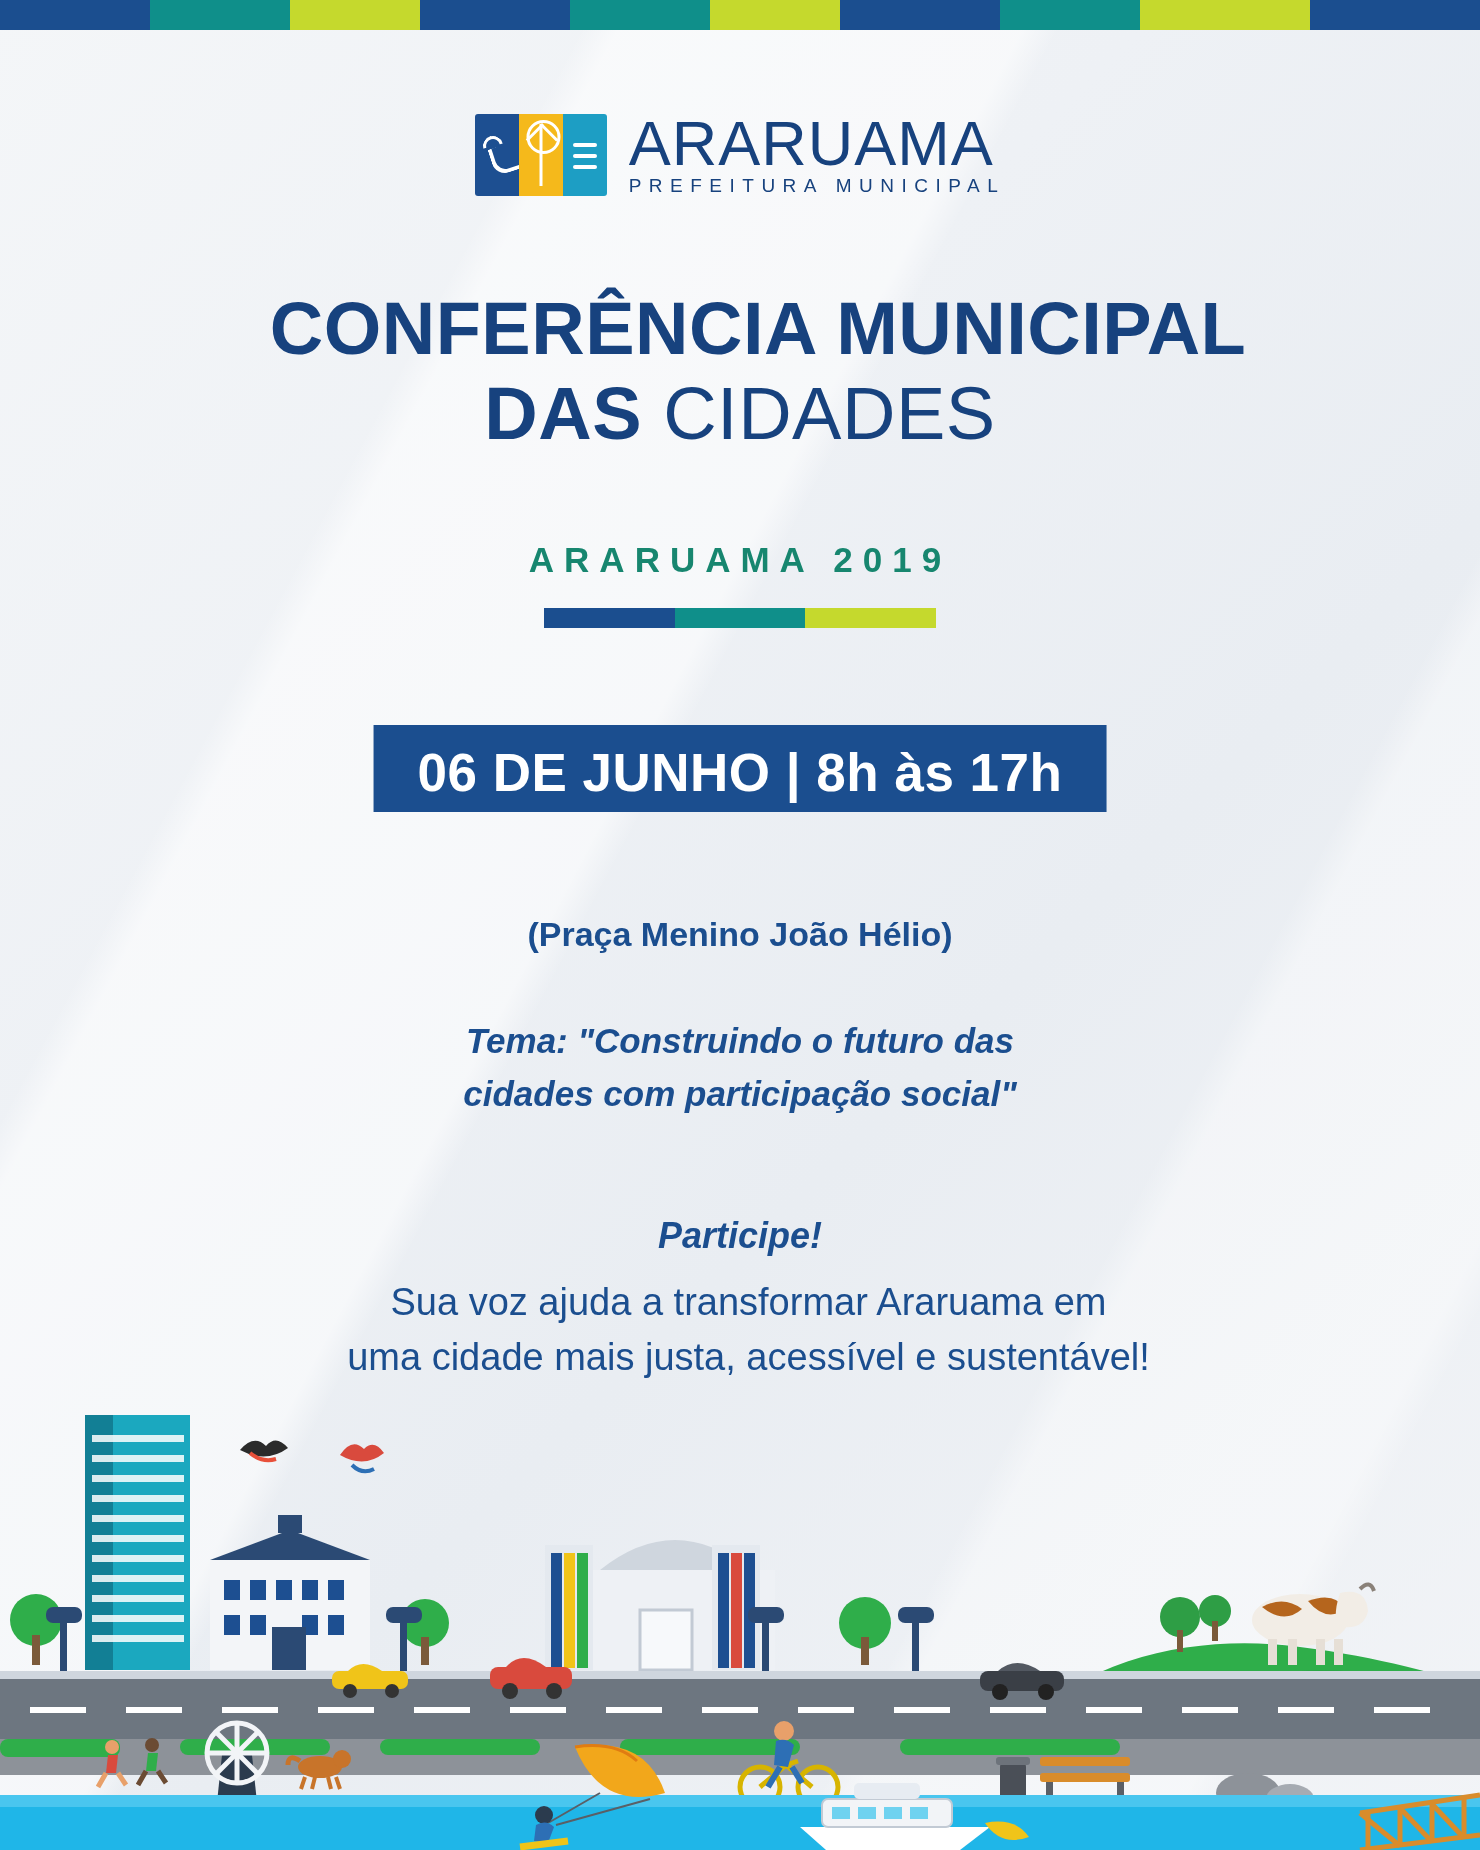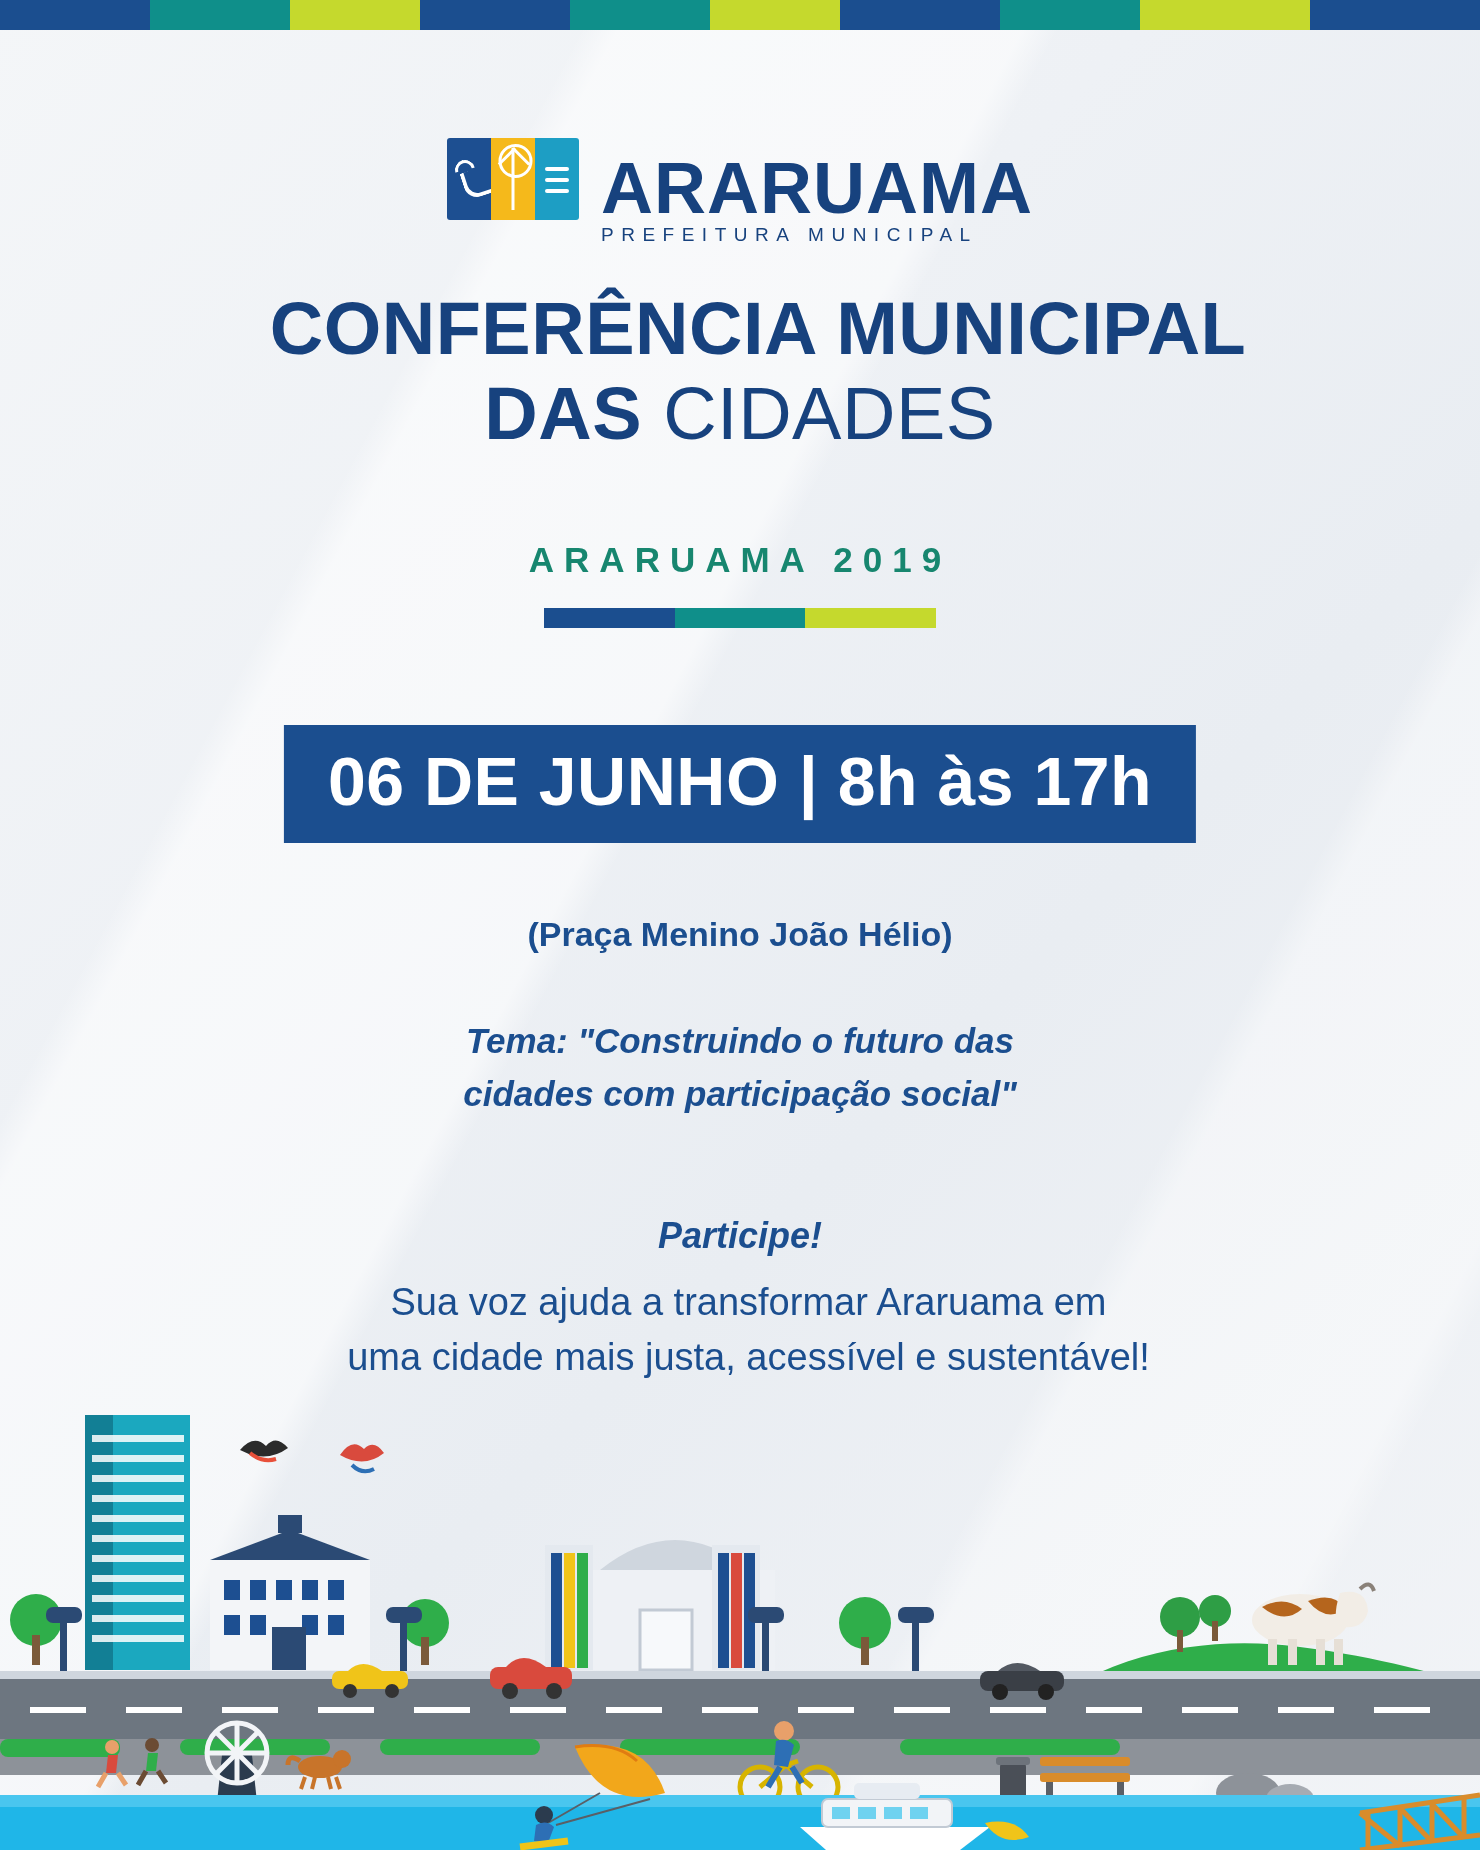--- a/index.html
+++ b/index.html
@@ -128,26 +128,25 @@
   }
   .waves i {
     display: block;
     height: 4px;
     margin: 7px 10px;
     background: #fff;
     border-radius: 3px;
   }
   .logo-text { text-align: left; }
   .logo-title {
-    font-size: 72px;
-    font-weight: bold;
+    font-size: 63px;
+    font-weight: normal;
     letter-spacing: 1px;
     color: #17427e;
     line-height: 1;
-    margin-top: 40px;
   }
   .logo-sub {
     font-size: 19px;
     letter-spacing: 7.5px;
     color: #17427e;
     font-weight: 500;
   }
 
   
   .headline {
@@ -195,23 +194,23 @@
   .rule span { height: 100%; flex: 1; }
 
   
   .date-banner {
     position: absolute;
     top: 725px;
     left: 50%;
     transform: translateX(-50%);
     background: #1b4e8f;
     color: #ffffff;
-    font-size: 68px;
+    font-size: 53px;
     font-weight: 800;
-    padding: 17px 44px 23px 44px;
+    padding: 17px 44px 9px 44px;
     letter-spacing: 0.5px;
     white-space: nowrap;
   }
 
   .venue {
     position: absolute;
     top: 840px;
     width: 100%;
     text-align: center;
     color: #1b4e8f;

